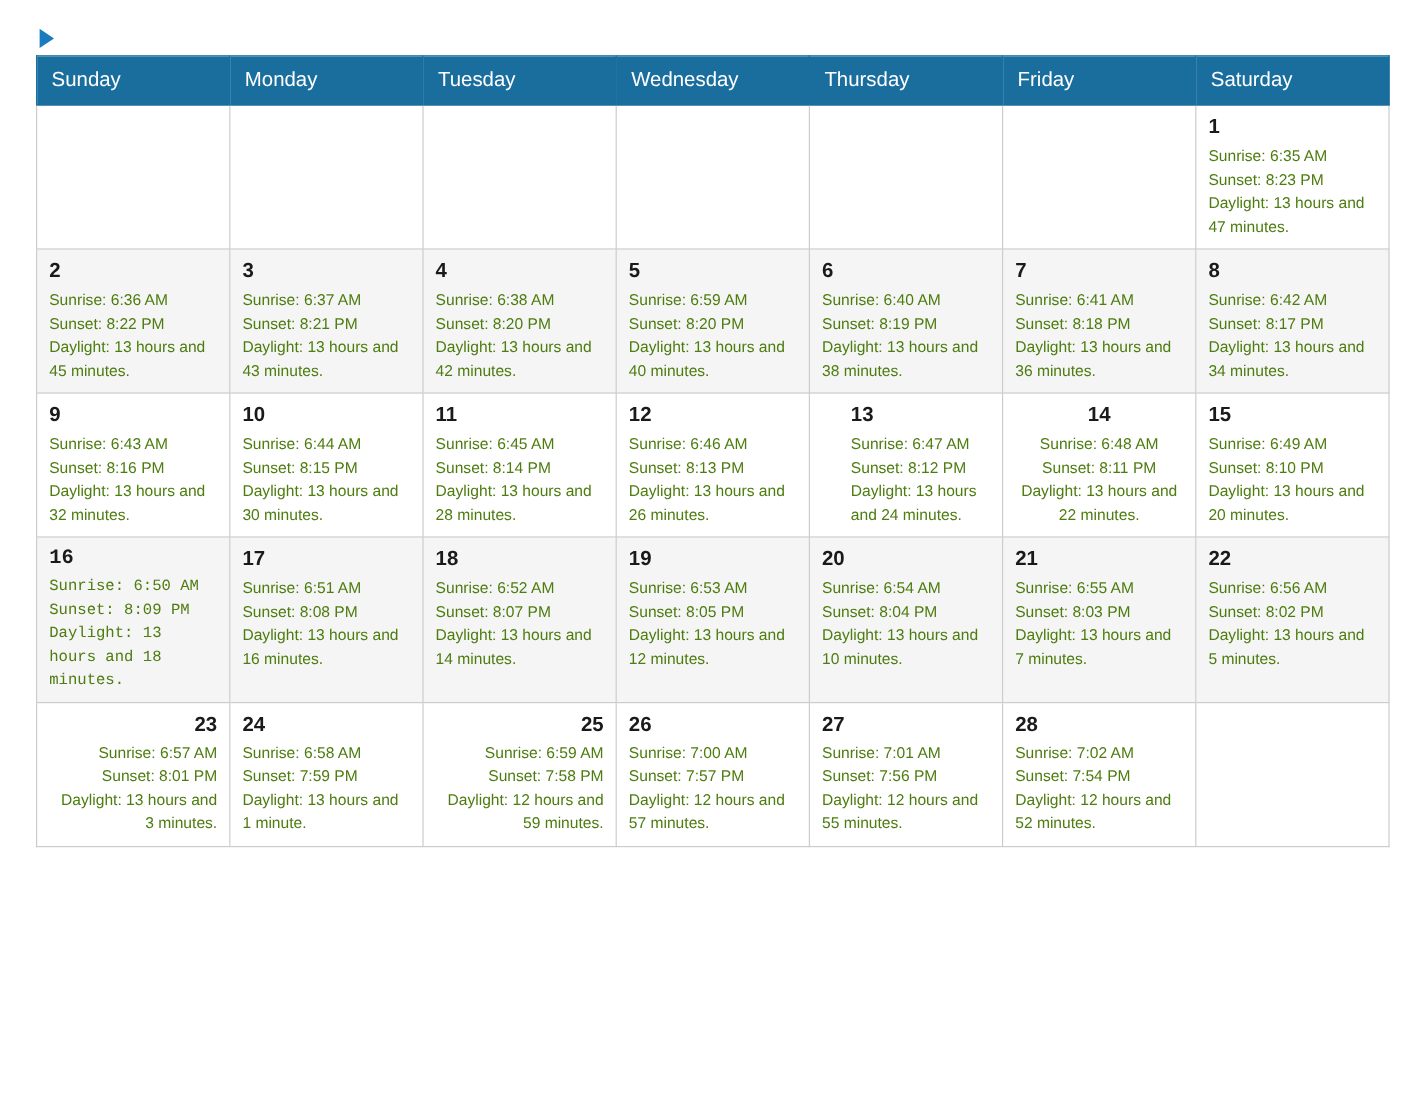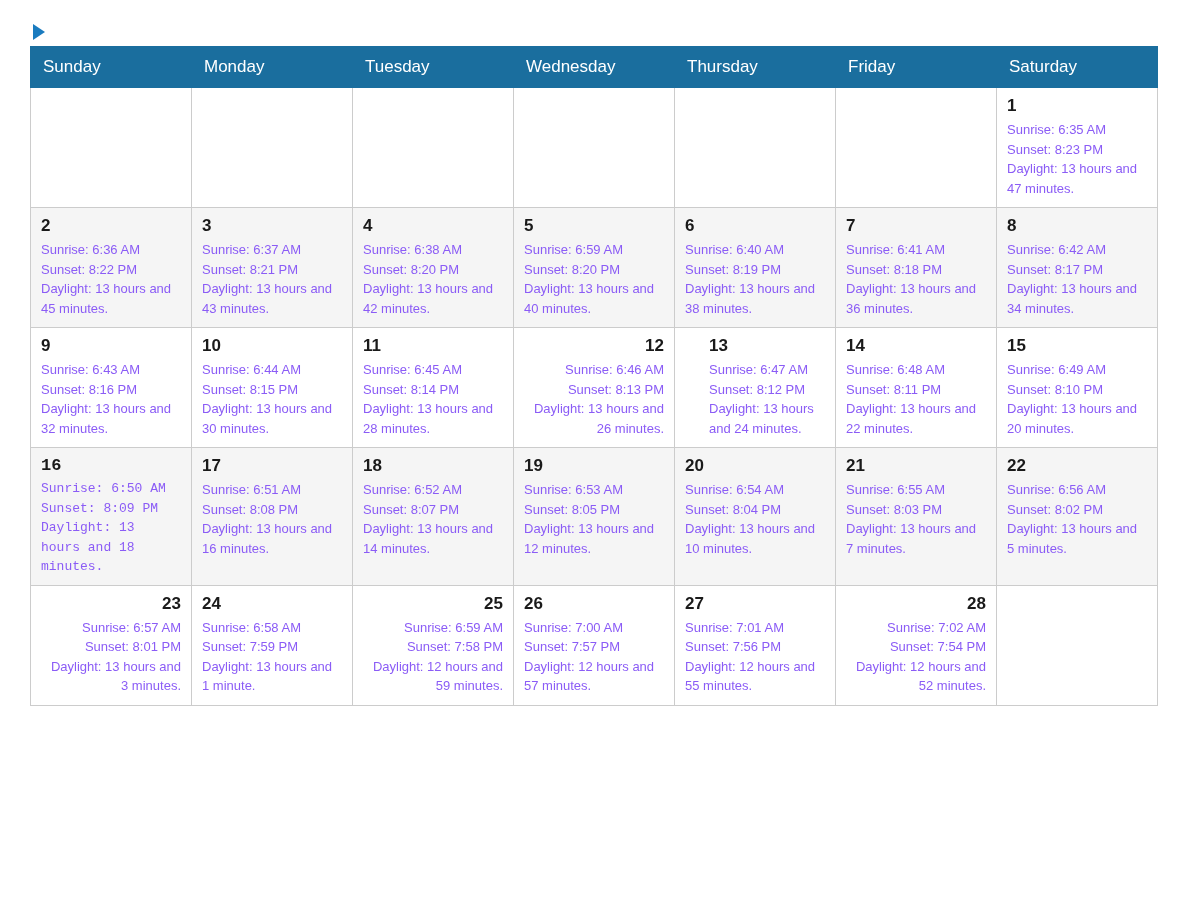--- a/index.html
+++ b/index.html
@@ -53,21 +53,21 @@
     }
     .day-number {
       font-size: 17px;
       font-weight: bold;
       color: #1a1a1a;
       display: block;
       margin-bottom: 4px;
     }
     .day-info {
       font-size: 13px;
-      color: #8b5cf6;
+      color: #4d7c0f;
       line-height: 1.5;
     }
     .empty-cell {
       background: #f9f9f9;
     }
     tr:nth-child(even) td {
       background-color: #f5f5f5;
     }
     tr:nth-child(odd) td {
       background-color: #ffffff;
@@ -191,33 +191,33 @@
           <div class="day-info">Sunrise: 6:44 AM
 Sunset: 8:15 PM
 Daylight: 13 hours and 30 minutes.</div>
         </td>
         <td style="background-color: rgb(255, 255, 255);">
           <span class="day-number">11</span>
           <div class="day-info">Sunrise: 6:45 AM
 Sunset: 8:14 PM
 Daylight: 13 hours and 28 minutes.</div>
         </td>
-        <td style="background-color: rgb(255, 255, 255); text-align: right;">
+        <td style="background-color: rgb(255, 255, 255);">
           <span class="day-number">12</span>
           <div class="day-info">Sunrise: 6:46 AM
 Sunset: 8:13 PM
 Daylight: 13 hours and 26 minutes.</div>
         </td>
         <td style="background-color: rgb(255, 255, 255); padding-left: 34px;">
           <span class="day-number">13</span>
           <div class="day-info">Sunrise: 6:47 AM
 Sunset: 8:12 PM
 Daylight: 13 hours and 24 minutes.</div>
         </td>
-        <td style="background-color: rgb(255, 255, 255);">
+        <td style="background-color: rgb(255, 255, 255); text-align: center;">
           <span class="day-number">14</span>
           <div class="day-info">Sunrise: 6:48 AM
 Sunset: 8:11 PM
 Daylight: 13 hours and 22 minutes.</div>
         </td>
         <td style="background-color: rgb(255, 255, 255);">
           <span class="day-number">15</span>
           <div class="day-info">Sunrise: 6:49 AM
 Sunset: 8:10 PM
 Daylight: 13 hours and 20 minutes.</div>
@@ -291,21 +291,21 @@
           <div class="day-info">Sunrise: 7:00 AM
 Sunset: 7:57 PM
 Daylight: 12 hours and 57 minutes.</div>
         </td>
         <td style="background-color: rgb(255, 255, 255);">
           <span class="day-number">27</span>
           <div class="day-info">Sunrise: 7:01 AM
 Sunset: 7:56 PM
 Daylight: 12 hours and 55 minutes.</div>
         </td>
-        <td style="background-color: rgb(255, 255, 255); text-align: right;">
+        <td style="background-color: rgb(255, 255, 255);">
           <span class="day-number">28</span>
           <div class="day-info">Sunrise: 7:02 AM
 Sunset: 7:54 PM
 Daylight: 12 hours and 52 minutes.</div>
         </td>
         <td class="empty-cell"></td>
       </tr>
     </tbody>
 </table>
 

